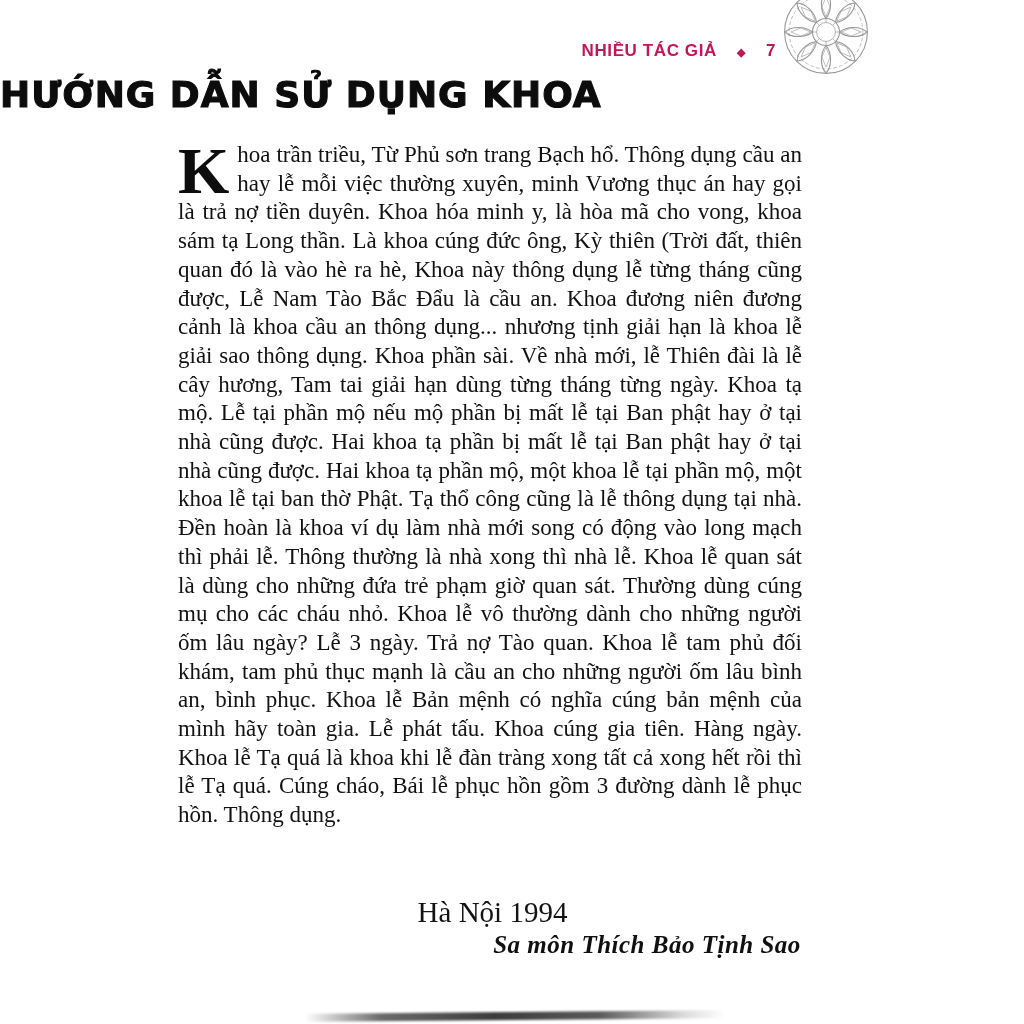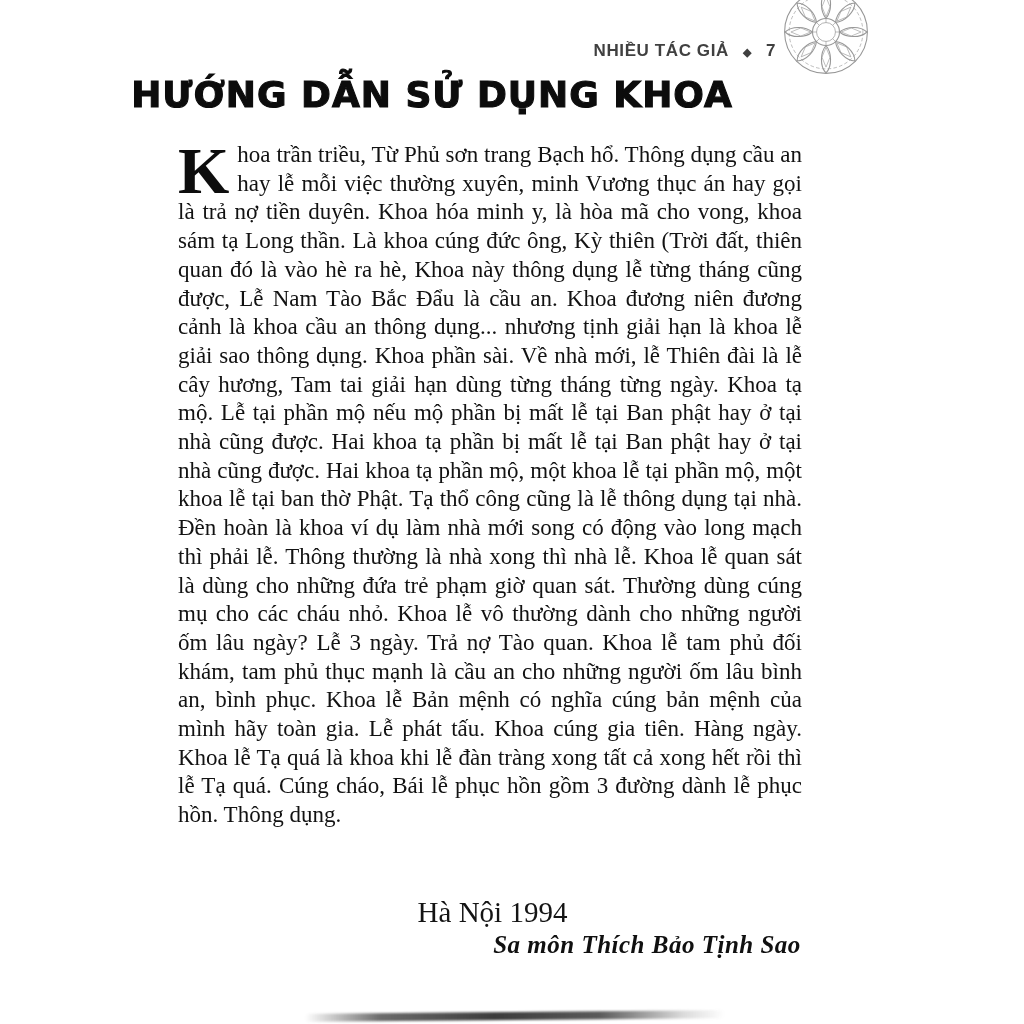--- a/index.html
+++ b/index.html
@@ -19,24 +19,24 @@
   
   .header {
     position: absolute;
     top: 41px;
     right: 248px;
     white-space: nowrap;
     font-family: "Liberation Sans", sans-serif;
     font-weight: bold;
     font-size: 17px;
     letter-spacing: 0.6px;
-    color: #404040;
+    color: #be185d;
     display: flex;
     align-items: center;
-    gap: 14px;
+    gap: 20px;
   }
   .header .diamond {
     font-size: 11px;
     transform: translateY(1px);
   }
   
   .ornament {
     position: absolute;
     top: -13px;
     left: 781px;
@@ -44,21 +44,20 @@
     height: 90px;
   }
   .ornament svg { width: 100%; height: 100%; }
   
   .title {
     position: absolute;
     top: 74px;
     left: 0;
     width: 864px;
     margin: 0;
-    text-align: center;
     font-family: "DejaVu Sans", sans-serif;
     font-weight: bold;
     font-size: 36px;
     letter-spacing: 1px;
     color: #0c0c0c;
     -webkit-text-stroke: 1.1px #0c0c0c;
   }
   
   .body-text {
     position: absolute;

